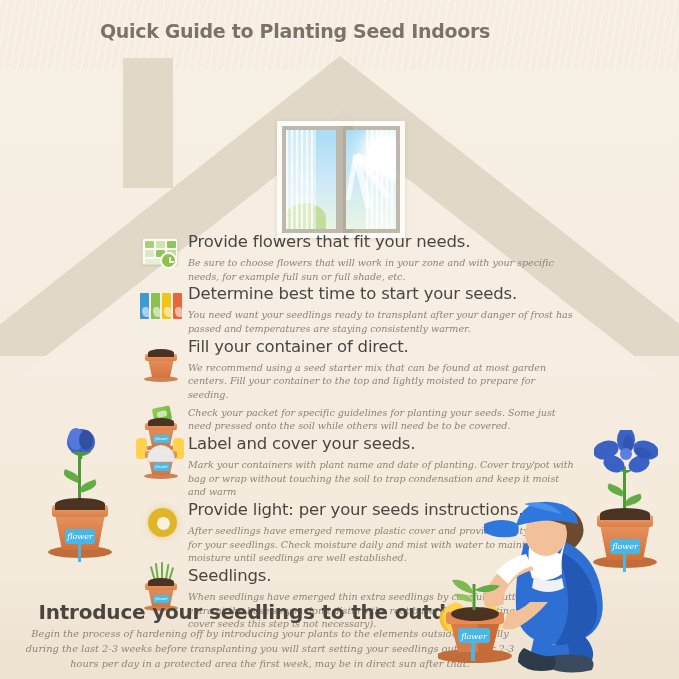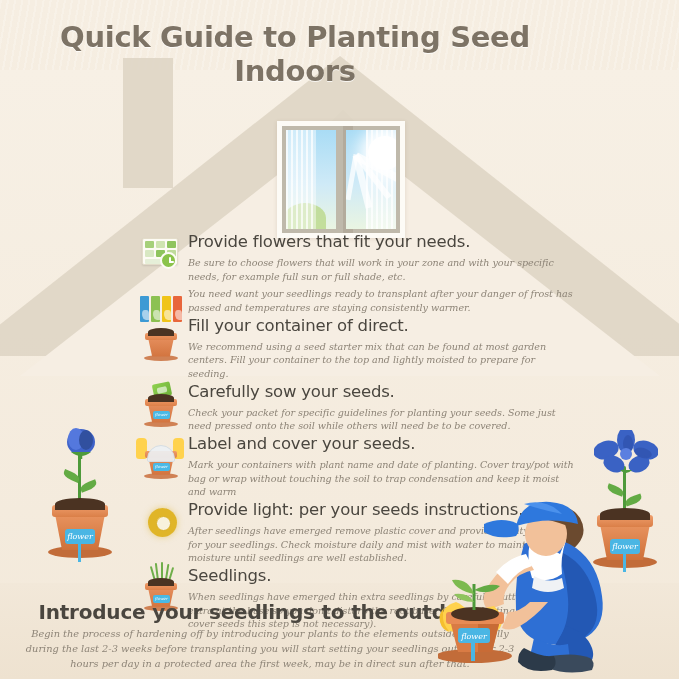--- a/index.html
+++ b/index.html
@@ -79,21 +79,21 @@
   .mullion { position:absolute; left:61px; top:0; bottom:0; width:10px; background:#b3ab9c; }
   .sheer { position:absolute; top:0; bottom:0; width:30px;
     background:repeating-linear-gradient(90deg, rgba(255,255,255,.85) 0 2px, rgba(255,255,255,.45) 2px 5px); }
   .sheer.a { left:0; } .sheer.b { right:0; }
 
   
   .title {
     position:absolute; left:0; top:20px; width:590px;
     text-align:center;
     font-family:"DejaVu Sans", sans-serif;
-    font-size:29px; font-weight:bold; letter-spacing:-.3px;
+    font-size:19px; font-weight:bold; letter-spacing:-.3px;
     color:#7d7365;
     text-shadow:0 1px 0 rgba(255,255,255,.75);
     z-index:6;
   }
 
   
   .steps { position:absolute; left:136px; top:232px; width:440px; z-index:5; }
   .step { position:relative; padding-left:52px; margin-bottom:1px; }
   .step h2 {
     font-family:"DejaVu Sans", sans-serif;
@@ -305,20 +305,21 @@
 
     <div class="step">
       <div class="ico">
         <div class="packets">
           <span style="background:#3d9ad4;"></span>
           <span style="background:#8cc152;"></span>
           <span style="background:#f0c419;"></span>
           <span style="background:#e8663c;"></span>
         </div>
       </div>
+      <h2>Determine best time to start your seeds.</h2>
       <p>You need want your seedlings ready to transplant after your danger of frost has passed and temperatures are staying consistently warmer.</p>
     </div>
 
     <div class="step">
       <div class="ico">
         <div class="saucer"></div>
         <div class="pot"></div>
         <div class="pot-rim"></div>
         <div class="soil"></div>
       </div>
@@ -334,21 +335,20 @@
           <span style="left:25px;top:19px;"></span>
           <span style="left:22px;top:22px;"></span>
           <span style="left:29px;top:23px;"></span>
         </div>
         <div class="saucer"></div>
         <div class="pot"></div>
         <div class="pot-rim"></div>
         <div class="soil"></div>
         <div class="tag">flower</div>
       </div>
-      <h2>Carefully sow your seeds.</h2>
       <p>Check your packet for specific guidelines for planting your seeds.  Some just need pressed onto the soil while others will need be to be covered.</p>
     </div>
 
     <div class="step">
       <div class="ico">
         <div class="glove l"></div>
         <div class="glove r"></div>
         <div class="saucer"></div>
         <div class="pot"></div>
         <div class="pot-rim"></div>

